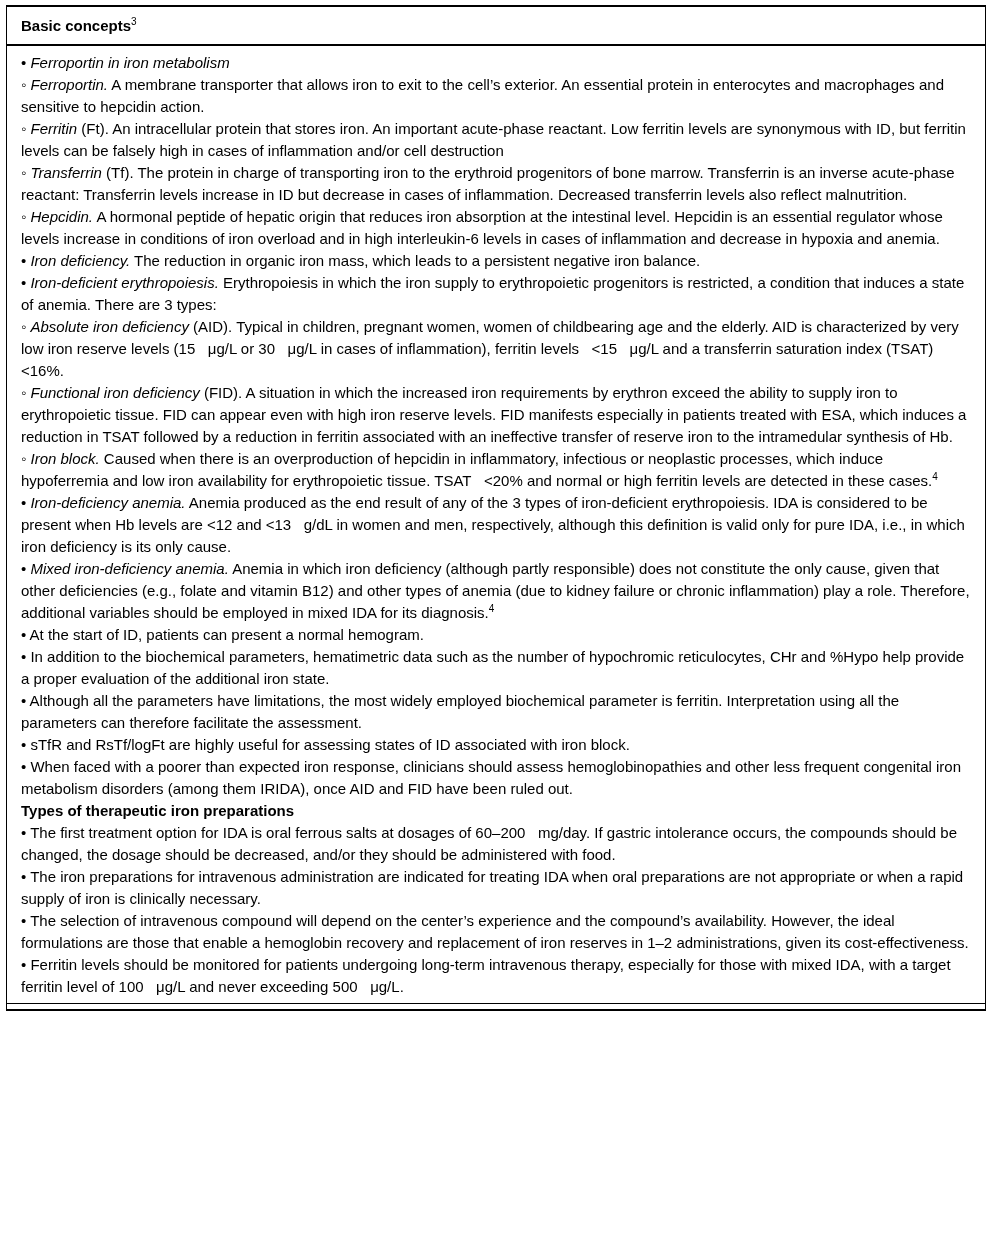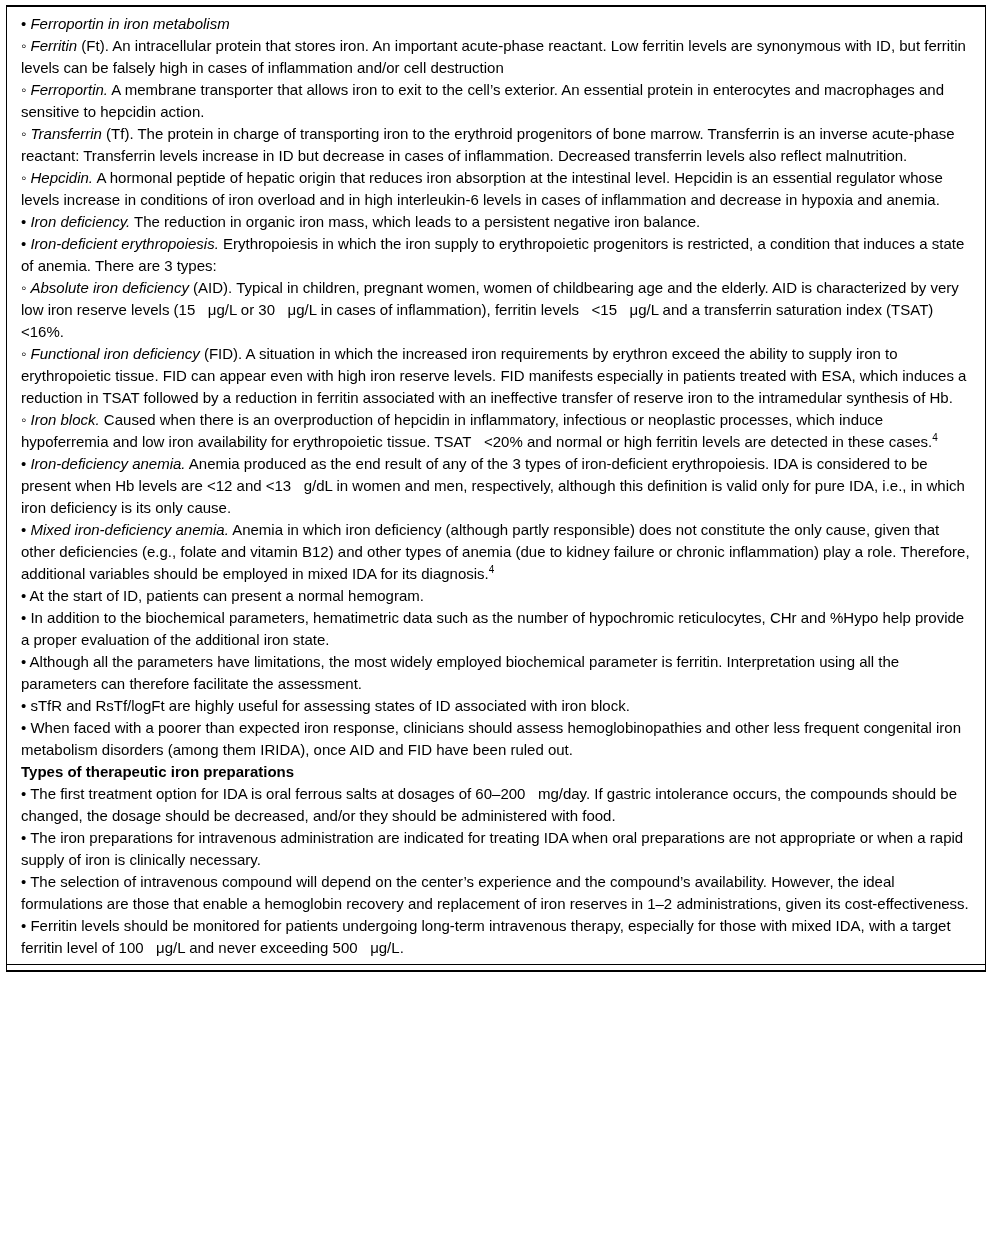--- a/index.html
+++ b/index.html
@@ -49,24 +49,27 @@
     border-top: 1px solid #000000;
     height: 0;
   }
   .end-gap { height: 5px; }
 </style>
 </head>
 <body>
 
 <div class="page">
   <div class="table">
+    <div class="table-header">
+      <span>Basic concepts</span><sup>3</sup>
+    </div>
     <div class="table-body">
         <div class="item bullet"><span class="marker">• </span><span class="it">Ferroportin in iron metabolism</span></div>
+        <div class="item subbullet"><span class="marker">◦ </span><span class="it">Ferroportin.</span><span> A membrane transporter that allows iron to exit to the cell’s exterior. An essential protein in enterocytes and macrophages and sensitive to hepcidin action.</span></div>
         <div class="item subbullet"><span class="marker">◦ </span><span class="it">Ferritin</span><span> (Ft). An intracellular protein that stores iron. An important acute-phase reactant. Low ferritin levels are synonymous with ID, but ferritin levels can be falsely high in cases of inflammation and/or cell destruction</span></div>
-        <div class="item subbullet"><span class="marker">◦ </span><span class="it">Ferroportin.</span><span> A membrane transporter that allows iron to exit to the cell’s exterior. An essential protein in enterocytes and macrophages and sensitive to hepcidin action.</span></div>
         <div class="item subbullet"><span class="marker">◦ </span><span class="it">Transferrin</span><span> (Tf). The protein in charge of transporting iron to the erythroid progenitors of bone marrow. Transferrin is an inverse acute-phase reactant: Transferrin levels increase in ID but decrease in cases of inflammation. Decreased transferrin levels also reflect malnutrition.</span></div>
         <div class="item subbullet"><span class="marker">◦ </span><span class="it">Hepcidin.</span><span> A hormonal peptide of hepatic origin that reduces iron absorption at the intestinal level. Hepcidin is an essential regulator whose levels increase in conditions of iron overload and in high interleukin-6 levels in cases of inflammation and decrease in hypoxia and anemia.</span></div>
         <div class="item bullet"><span class="marker">• </span><span class="it">Iron deficiency.</span><span> The reduction in organic iron mass, which leads to a persistent negative iron balance.</span></div>
         <div class="item bullet"><span class="marker">• </span><span class="it">Iron-deficient erythropoiesis.</span><span> Erythropoiesis in which the iron supply to erythropoietic progenitors is restricted, a condition that induces a state of anemia. There are 3 types:</span></div>
         <div class="item subbullet"><span class="marker">◦ </span><span class="it">Absolute iron deficiency</span><span> (AID). Typical in children, pregnant women, women of childbearing age and the elderly. AID is characterized by very low iron reserve levels (15&nbsp;&nbsp;&nbsp;μg/L or 30&nbsp;&nbsp;&nbsp;μg/L in cases of inflammation), ferritin levels&nbsp;&nbsp;&nbsp;&lt;15&nbsp;&nbsp;&nbsp;μg/L and a transferrin saturation index (TSAT) &lt;16%.</span></div>
         <div class="item subbullet"><span class="marker">◦ </span><span class="it">Functional iron deficiency</span><span> (FID). A situation in which the increased iron requirements by erythron exceed the ability to supply iron to erythropoietic tissue. FID can appear even with high iron reserve levels. FID manifests especially in patients treated with ESA, which induces a reduction in TSAT followed by a reduction in ferritin associated with an ineffective transfer of reserve iron to the intramedular synthesis of Hb.</span></div>
         <div class="item subbullet"><span class="marker">◦ </span><span class="it">Iron block.</span><span> Caused when there is an overproduction of hepcidin in inflammatory, infectious or neoplastic processes, which induce hypoferremia and low iron availability for erythropoietic tissue. TSAT&nbsp;&nbsp;&nbsp;&lt;20% and normal or high ferritin levels are detected in these cases.</span><sup>4</sup></div>
         <div class="item bullet"><span class="marker">• </span><span class="it">Iron-deficiency anemia.</span><span> Anemia produced as the end result of any of the 3 types of iron-deficient erythropoiesis. IDA is considered to be present when Hb levels are &lt;12 and &lt;13&nbsp;&nbsp;&nbsp;g/dL in women and men, respectively, although this definition is valid only for pure IDA, i.e., in which iron deficiency is its only cause.</span></div>
         <div class="item bullet"><span class="marker">• </span><span class="it">Mixed iron-deficiency anemia.</span><span> Anemia in which iron deficiency (although partly responsible) does not constitute the only cause, given that other deficiencies (e.g., folate and vitamin B12) and other types of anemia (due to kidney failure or chronic inflammation) play a role. Therefore, additional variables should be employed in mixed IDA for its diagnosis.</span><sup>4</sup></div>
         <div class="item bullet"><span class="marker">• </span><span>At the start of ID, patients can present a normal hemogram.</span></div>

